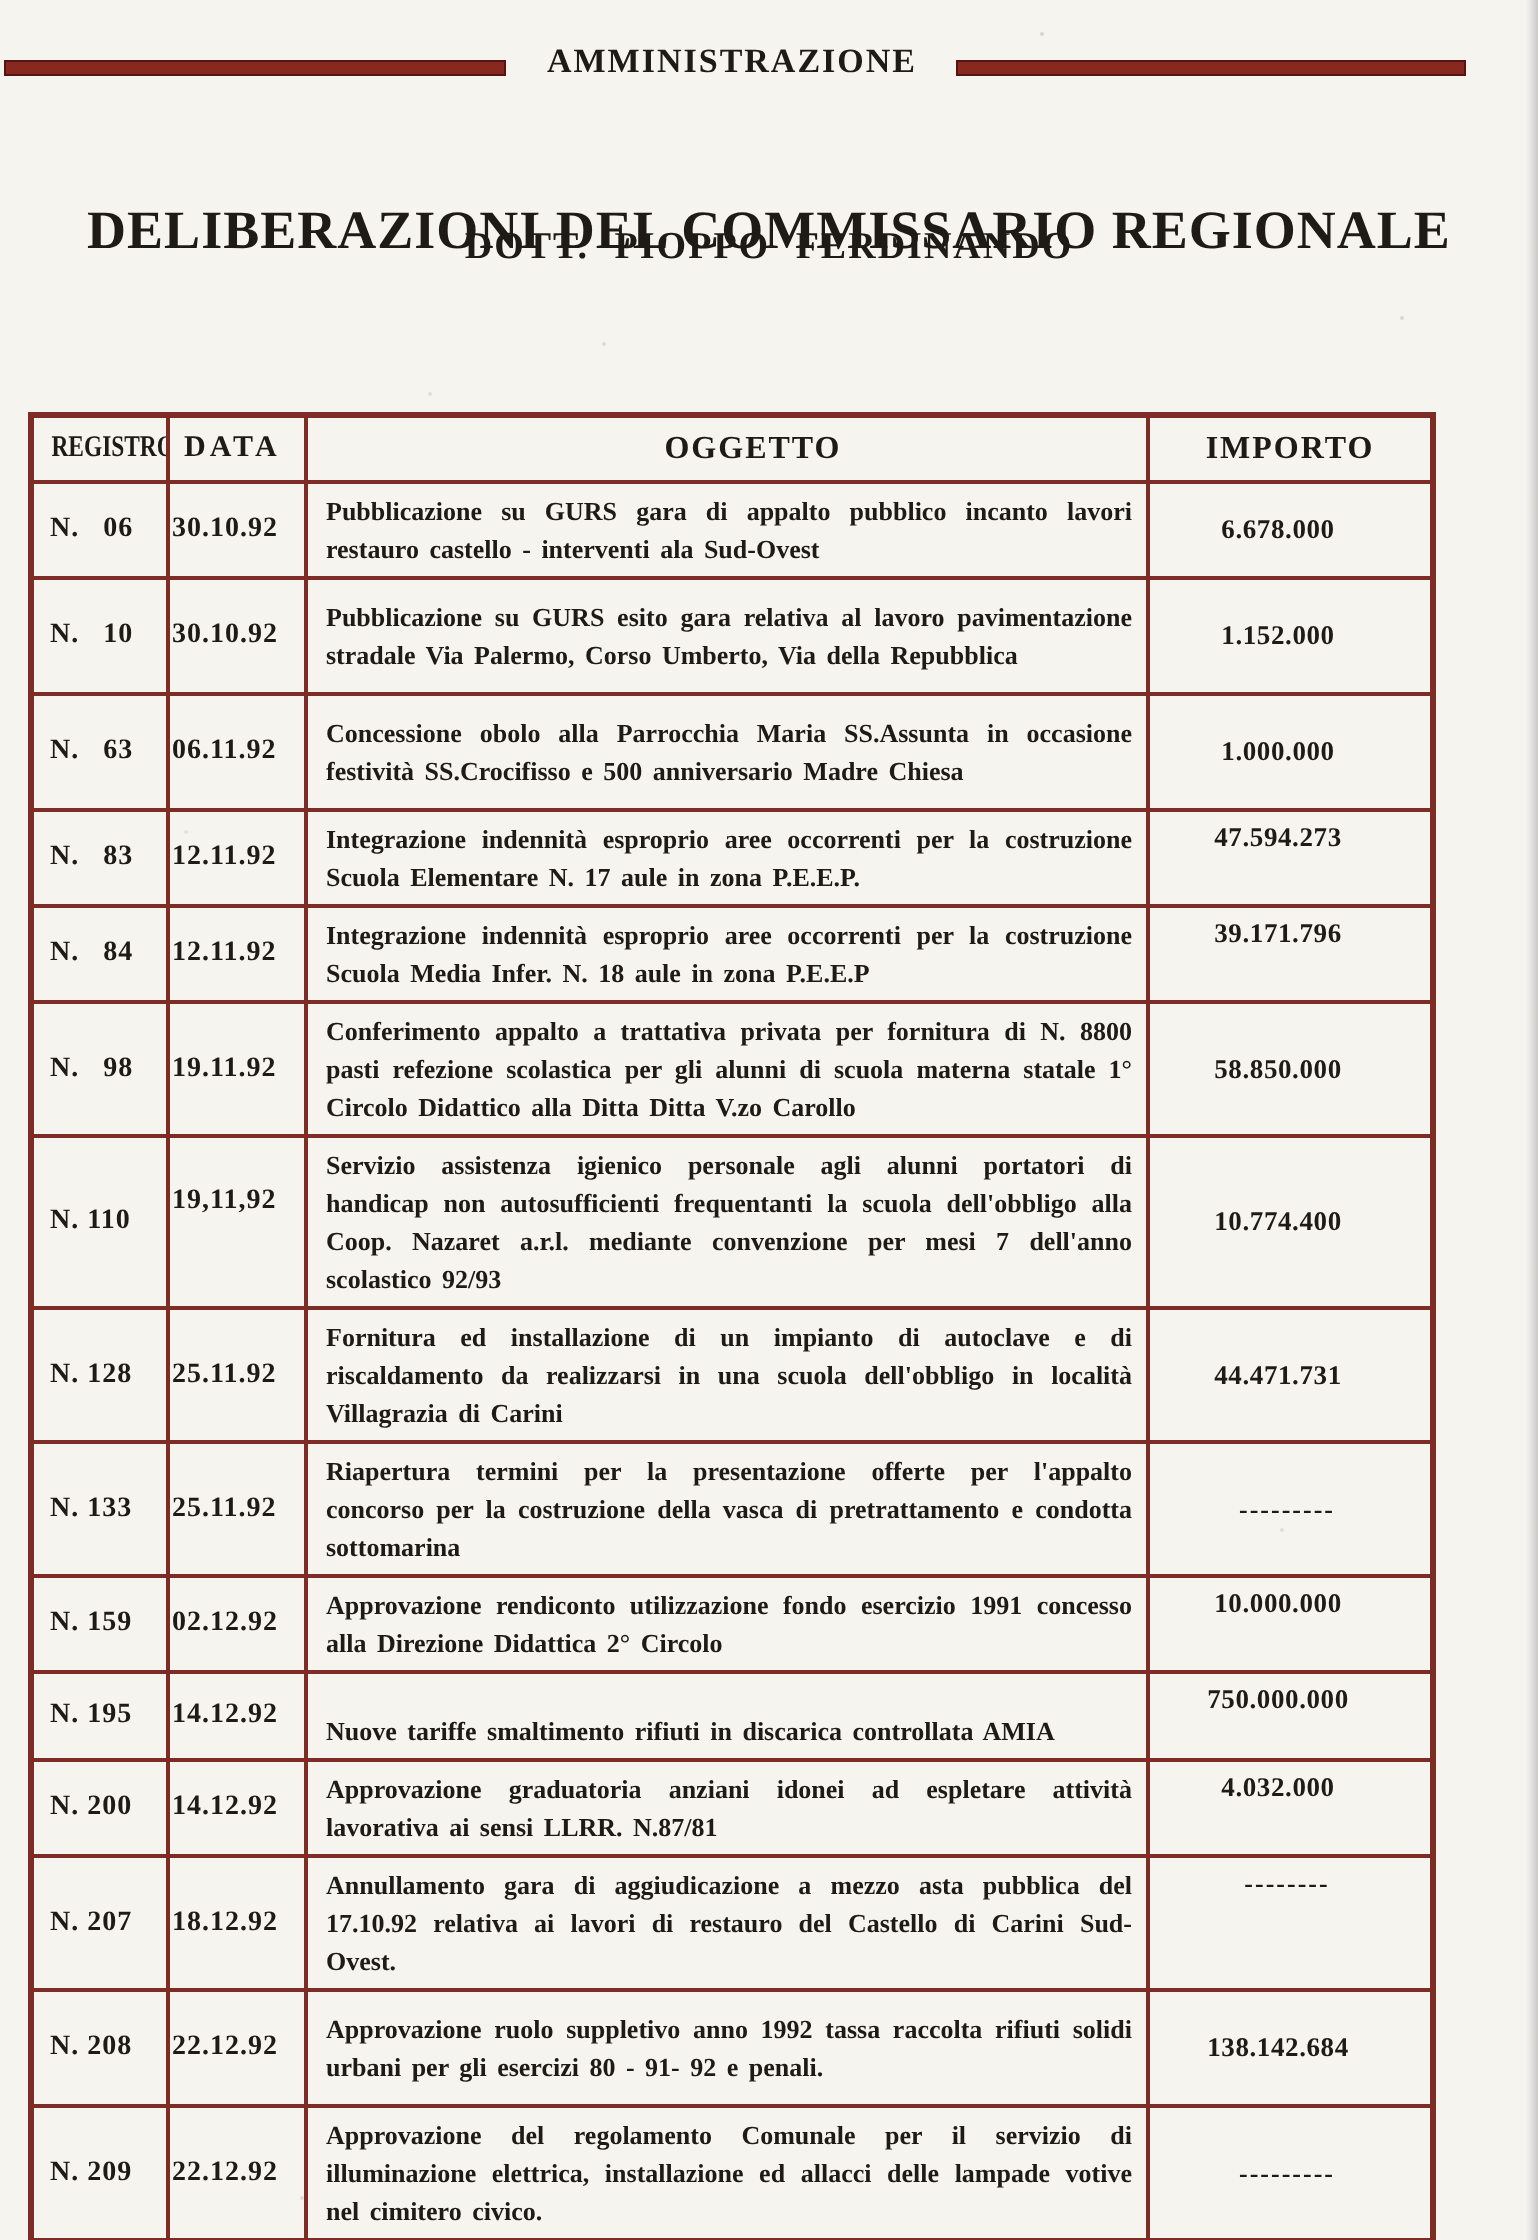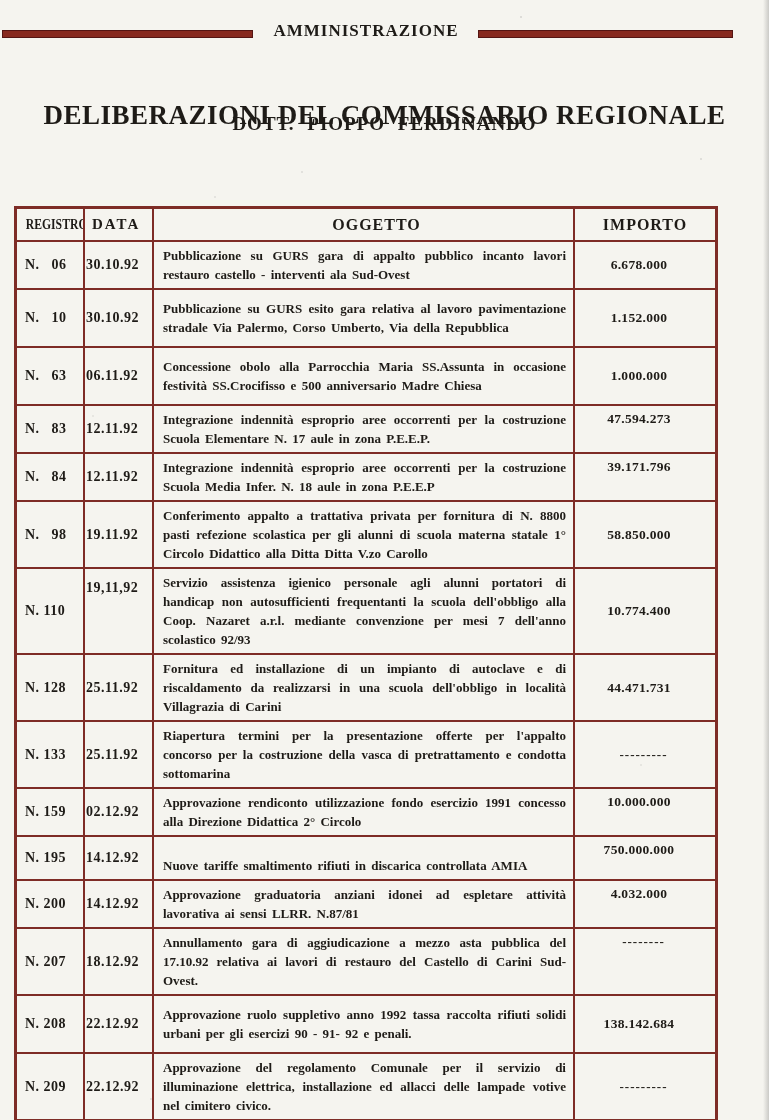--- a/index.html
+++ b/index.html
@@ -91,21 +91,21 @@
   tbody tr:nth-child(16) { height:57px; }
 
   
   tbody tr:nth-child(4)  .c-imp,
   tbody tr:nth-child(5)  .c-imp,
   tbody tr:nth-child(10) .c-imp,
   tbody tr:nth-child(11) .c-imp,
   tbody tr:nth-child(12) .c-imp,
   tbody tr:nth-child(13) .c-imp { vertical-align:top; padding-top:5px; }
   tbody tr:nth-child(11) .c-ogg { vertical-align:bottom; padding-bottom:4px; }
-  tbody tr:nth-child(7)  .c-data { vertical-align:top; padding-top:11px; }
+  tbody tr:nth-child(7)  .c-data { vertical-align:top; padding-top:24px; }
 </style>
 </head>
 <body>
 
 <div class="specks"></div>
 
 <div class="rule rule-left"></div>
 <div class="rule rule-right"></div>
 <div class="banner-label">AMMINISTRAZIONE</div>
 
@@ -204,21 +204,21 @@
   </tr>
       <tr>
     <td class="c-reg">N. 207</td>
     <td class="c-data">18.12.92</td>
     <td class="c-ogg">Annullamento gara di aggiudicazione a mezzo asta pubblica del 17.10.92 relativa ai lavori di restauro del Castello di Carini Sud-Ovest.</td>
     <td class="c-imp dashes">--------</td>
   </tr>
       <tr>
     <td class="c-reg">N. 208</td>
     <td class="c-data">22.12.92</td>
-    <td class="c-ogg">Approvazione ruolo suppletivo anno 1992 tassa raccolta rifiuti solidi urbani per gli esercizi 90 - 91- 92 e penali.</td>
+    <td class="c-ogg">Approvazione ruolo suppletivo anno 1992 tassa raccolta rifiuti solidi urbani per gli esercizi 80 - 91- 92 e penali.</td>
     <td class="c-imp">138.142.684</td>
   </tr>
       <tr>
     <td class="c-reg">N. 209</td>
     <td class="c-data">22.12.92</td>
     <td class="c-ogg">Approvazione del regolamento Comunale per il servizio di illuminazione elettrica, installazione ed allacci delle lampade votive nel cimitero civico.</td>
     <td class="c-imp dashes">---------</td>
   </tr>
     </tbody>
 </table>

